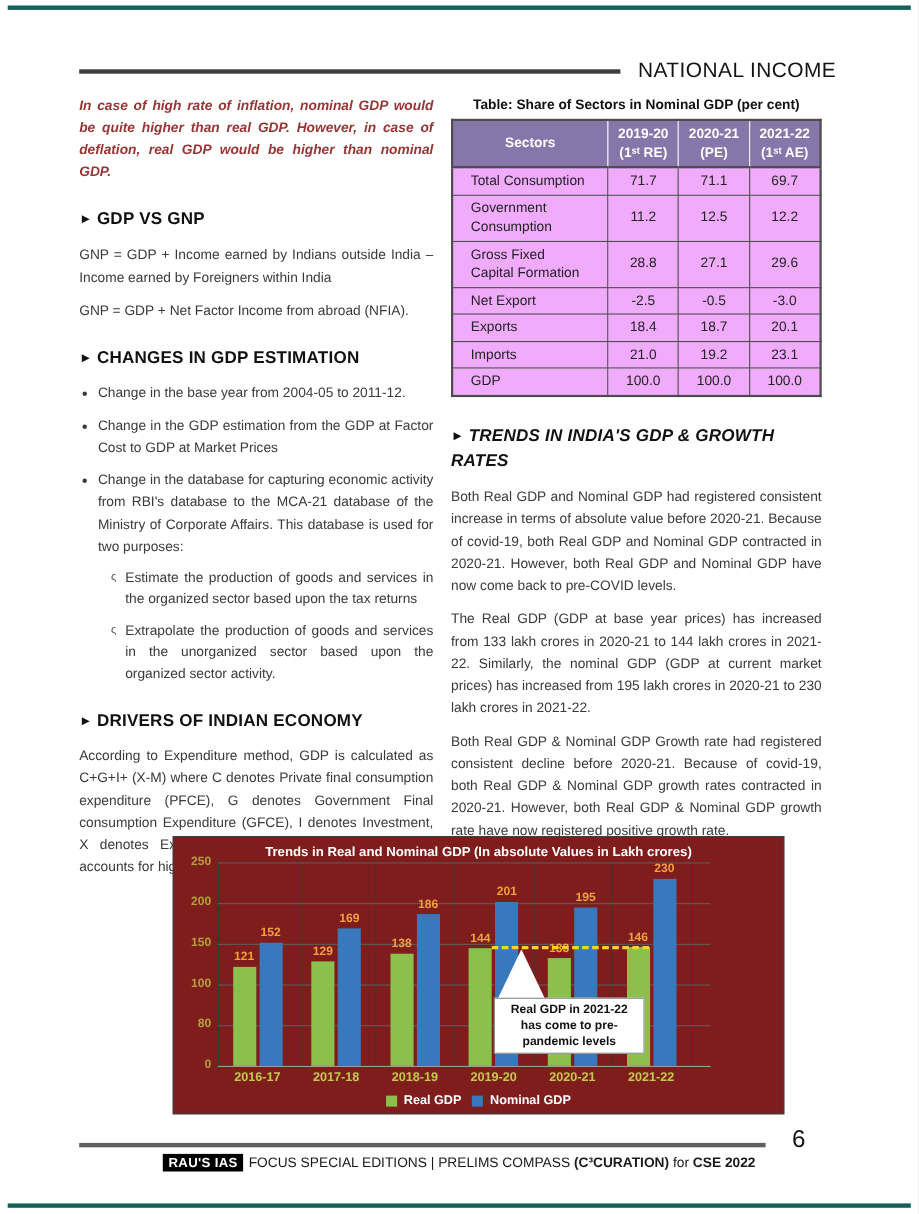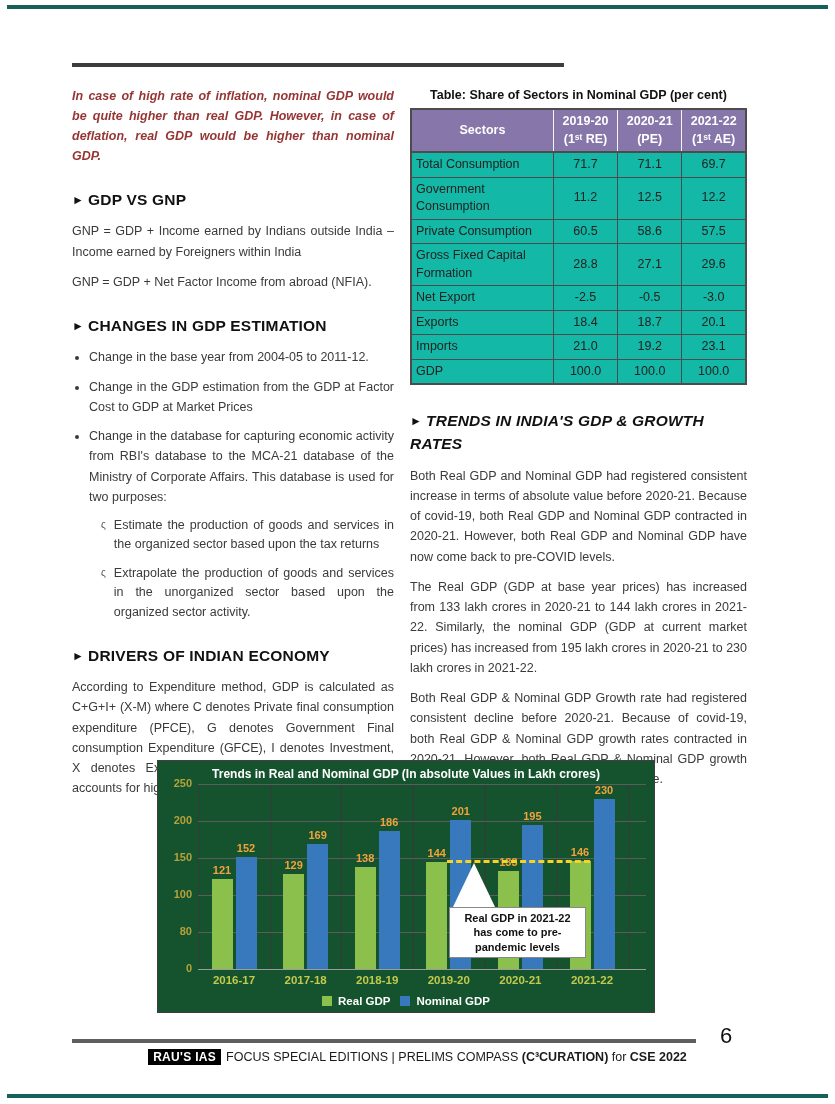--- a/index.html
+++ b/index.html
@@ -27,25 +27,25 @@
   ul.bullets>li{font-size:12.5px;line-height:1.62;color:#3a3a3a;text-align:justify;margin-bottom:9px;}
   .subitem{display:flex;gap:8px;margin:9px 0 0 12px;}
   .subitem .sub-marker{font-size:10px;color:#555;line-height:1.7;flex:none;}
   .subitem .sub-text{font-size:12.5px;line-height:1.55;color:#3a3a3a;text-align:justify;flex:1;}
 
   .tbl-caption{font-size:12.5px;font-weight:700;color:#111;text-align:center;margin:2px 0 6px;}
   table.sectors{border-collapse:collapse;width:100%;border:2px solid #4c4c4c;}
   .sectors th{background:#8776AA;color:#fff;font-size:12.5px;font-weight:700;
               border:1px solid #f5f5f5;border-bottom:2px solid #4c4c4c;padding:3px 2px;line-height:1.4;}
   .sectors th:first-child{width:142px;}
-  .sectors td{border:1px solid #4c4c4c;font-size:12.5px;color:#222;padding:3px 4px;line-height:1.4;background:#14b8a6;}
+  .sectors td{border:1px solid #4c4c4c;font-size:12.5px;color:#222;padding:3px 16px;line-height:1.4;background:#f0abfc;}
   .cell-sector{text-align:left;padding-left:6px;}
   .cell-num{text-align:center;width:64px;}
 
-  .chart{position:absolute;left:157px;top:760px;width:498px;height:253px;background:#14532d;
+  .chart{position:absolute;left:157px;top:760px;width:556px;height:253px;background:#7f1d1d;
          border:1px solid #3f3f3f;}
   .chart-title{position:absolute;top:6px;left:0;right:0;text-align:center;font-size:12px;
                font-weight:700;color:#fff;z-index:2;}
   .gridline{position:absolute;height:1px;background:#5c5c5c;z-index:1;}
   .gridline.base{background:#9c9c9c;}
   .vsep{position:absolute;width:1px;background:#383838;z-index:0;}
   .ytick{position:absolute;width:32px;text-align:right;font-size:11px;font-weight:700;color:#B5A13C;z-index:2;}
   .bar{position:absolute;z-index:2;}
   .bar-label{position:absolute;width:36px;text-align:center;font-size:11px;font-weight:700;color:#F0A23C;z-index:3;}
   .xlabel{position:absolute;width:70px;text-align:center;font-size:11.5px;font-weight:700;color:#C3C94E;z-index:2;}
@@ -66,20 +66,21 @@
   .ft-bold{font-weight:700;}
 </style>
 </head>
 <body>
 
 <div class="page">
 
   <div class="edge-line edge-top"></div>
 
   <div class="header-rule"></div>
+  <div class="page-title">NATIONAL INCOME</div>
 
   <div class="col-left">
     <p class="note">In case of high rate of inflation, nominal GDP would be quite higher than real GDP. However, in case of deflation, real GDP would be higher than nominal GDP.</p>
 
     <div class="h"><span class="arr">►</span><span>GDP VS GNP</span></div>
     <p class="p">GNP = GDP + Income earned by Indians outside India – Income earned by Foreigners within India</p>
     <p class="p" style="margin-bottom:2px;">GNP = GDP + Net Factor Income from abroad (NFIA).</p>
 
     <div class="h"><span class="arr">►</span><span>CHANGES IN GDP ESTIMATION</span></div>
     <ul class="bullets">
@@ -128,26 +129,20 @@
             <td class="cell-sector">Total Consumption</td>
             <td class="cell-num">71.7</td>
             <td class="cell-num">71.1</td>
             <td class="cell-num">69.7</td>
           </tr>
           <tr>
             <td class="cell-sector">Government Consumption</td>
             <td class="cell-num">11.2</td>
             <td class="cell-num">12.5</td>
             <td class="cell-num">12.2</td>
-          </tr>
-          <tr>
-            <td class="cell-sector">Private Consumption</td>
-            <td class="cell-num">60.5</td>
-            <td class="cell-num">58.6</td>
-            <td class="cell-num">57.5</td>
           </tr>
           <tr>
             <td class="cell-sector">Gross Fixed Capital Formation</td>
             <td class="cell-num">28.8</td>
             <td class="cell-num">27.1</td>
             <td class="cell-num">29.6</td>
           </tr>
           <tr>
             <td class="cell-sector">Net Export</td>
             <td class="cell-num">-2.5</td>

